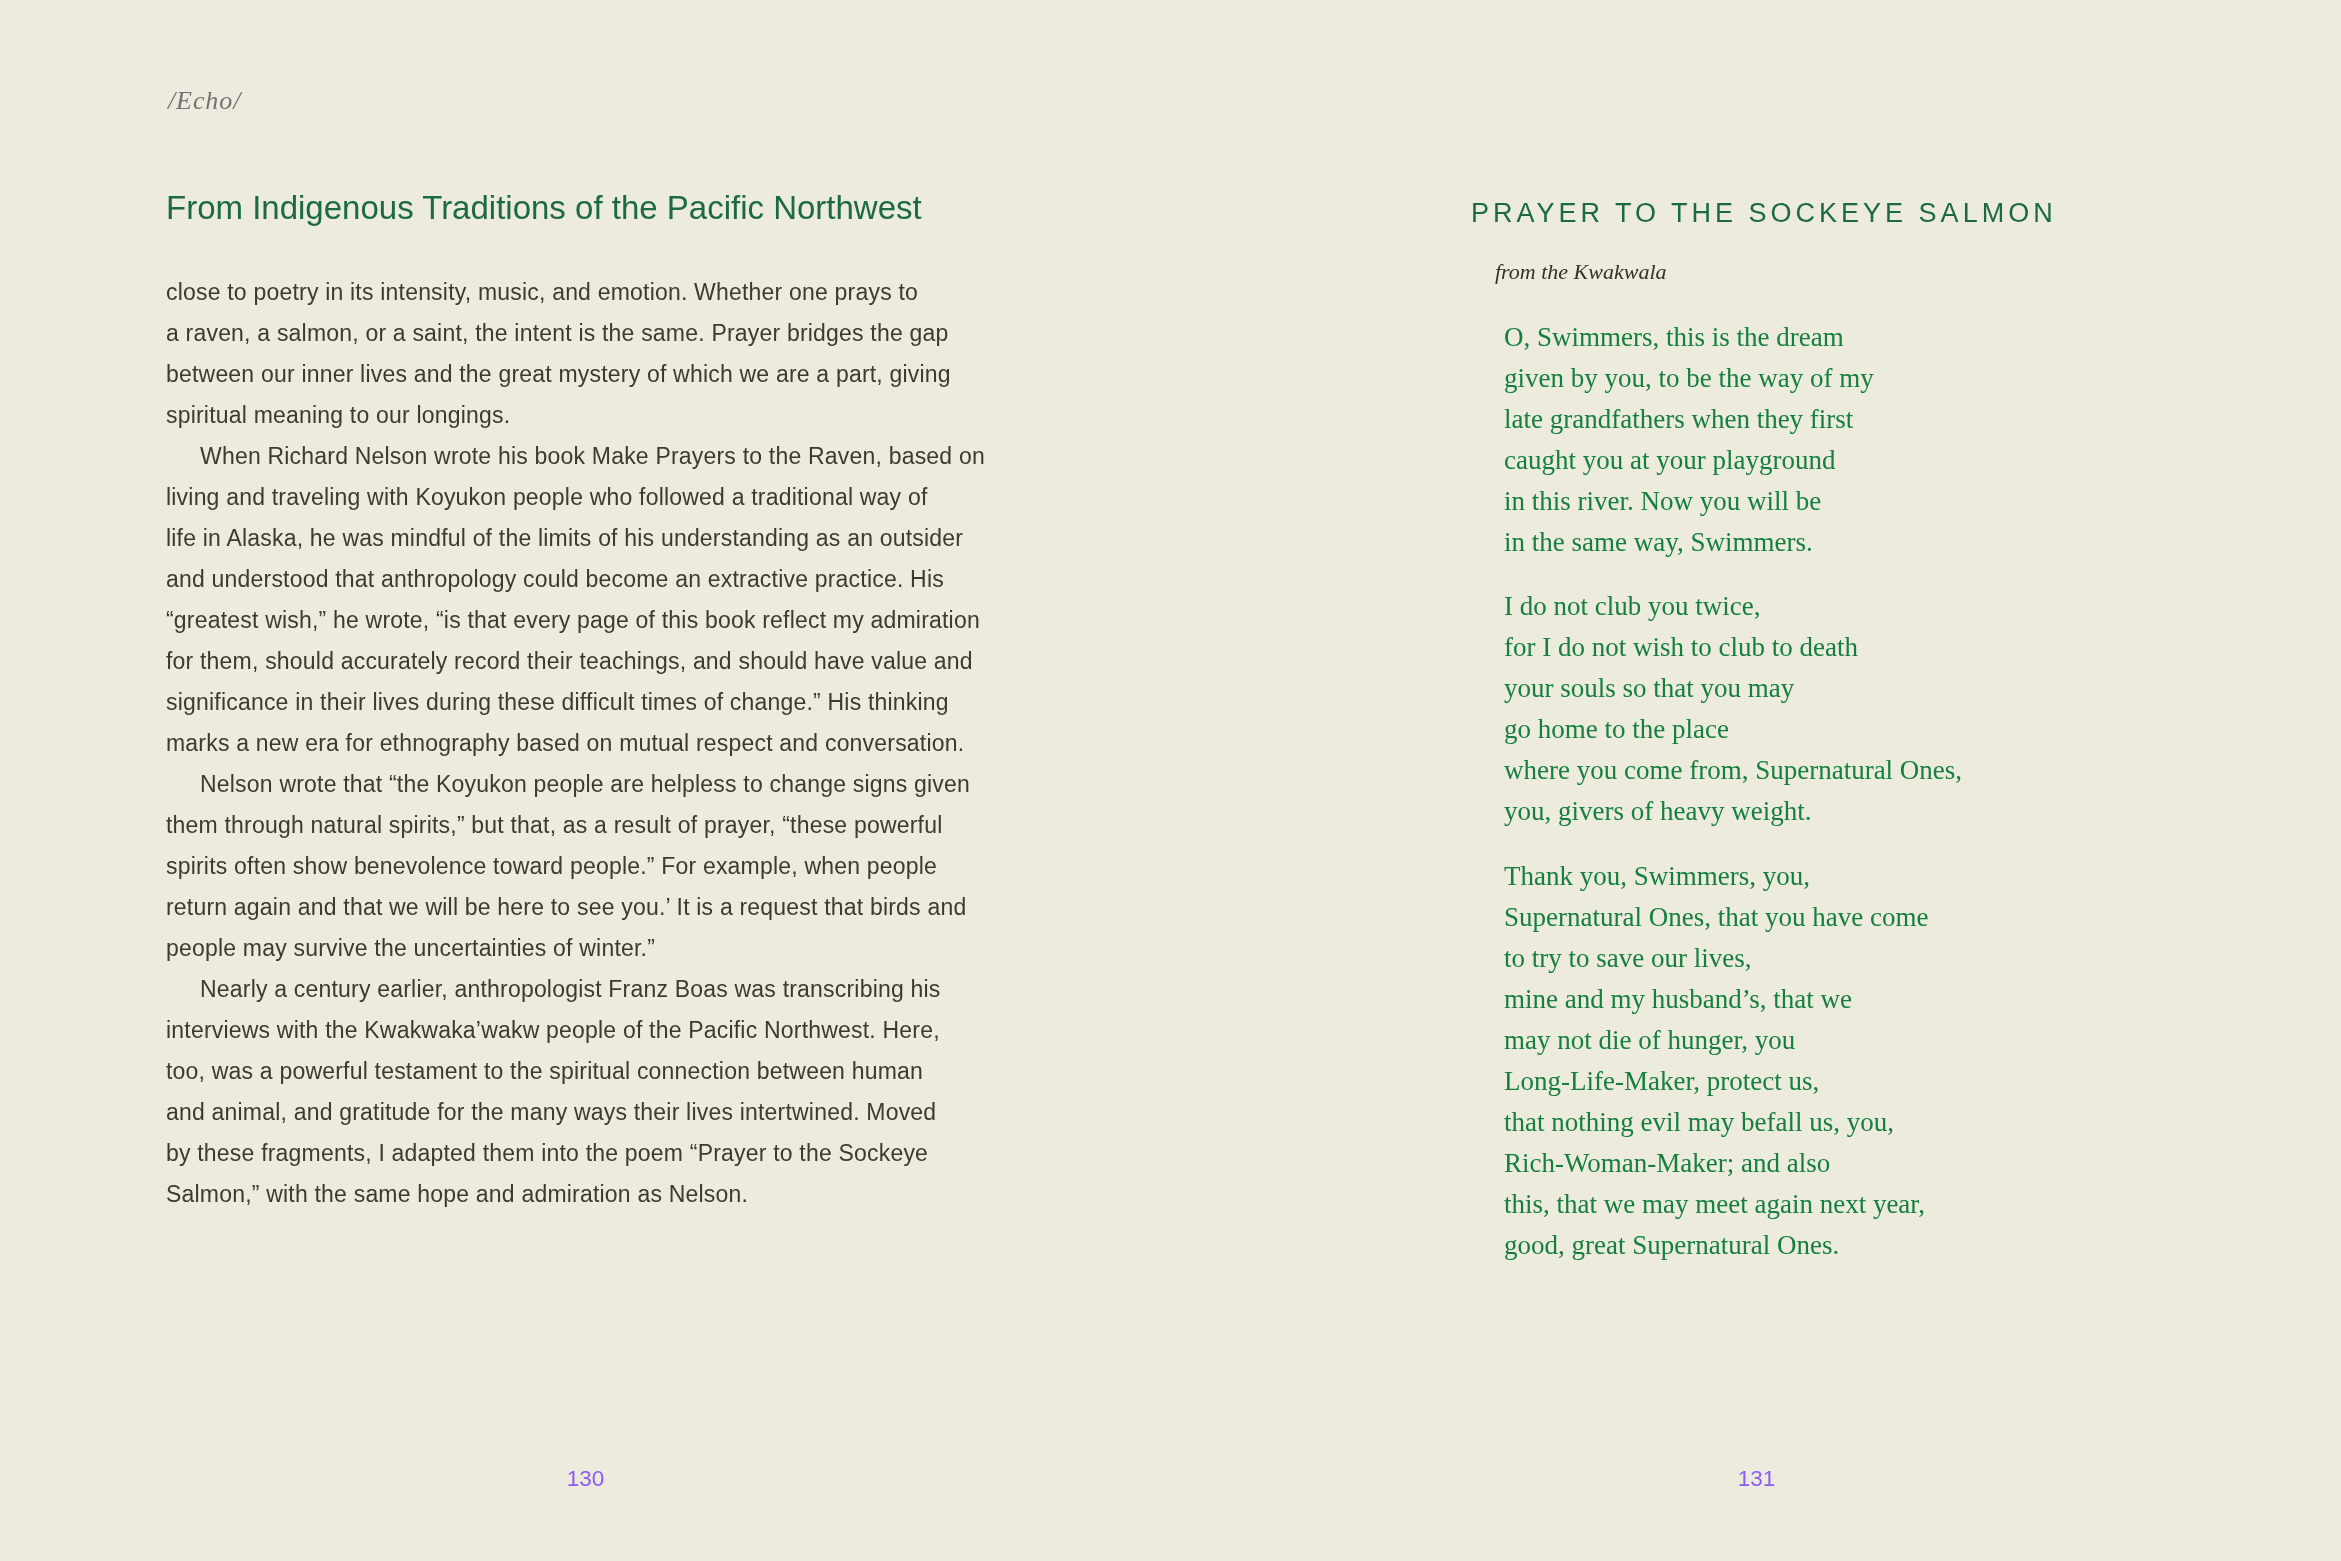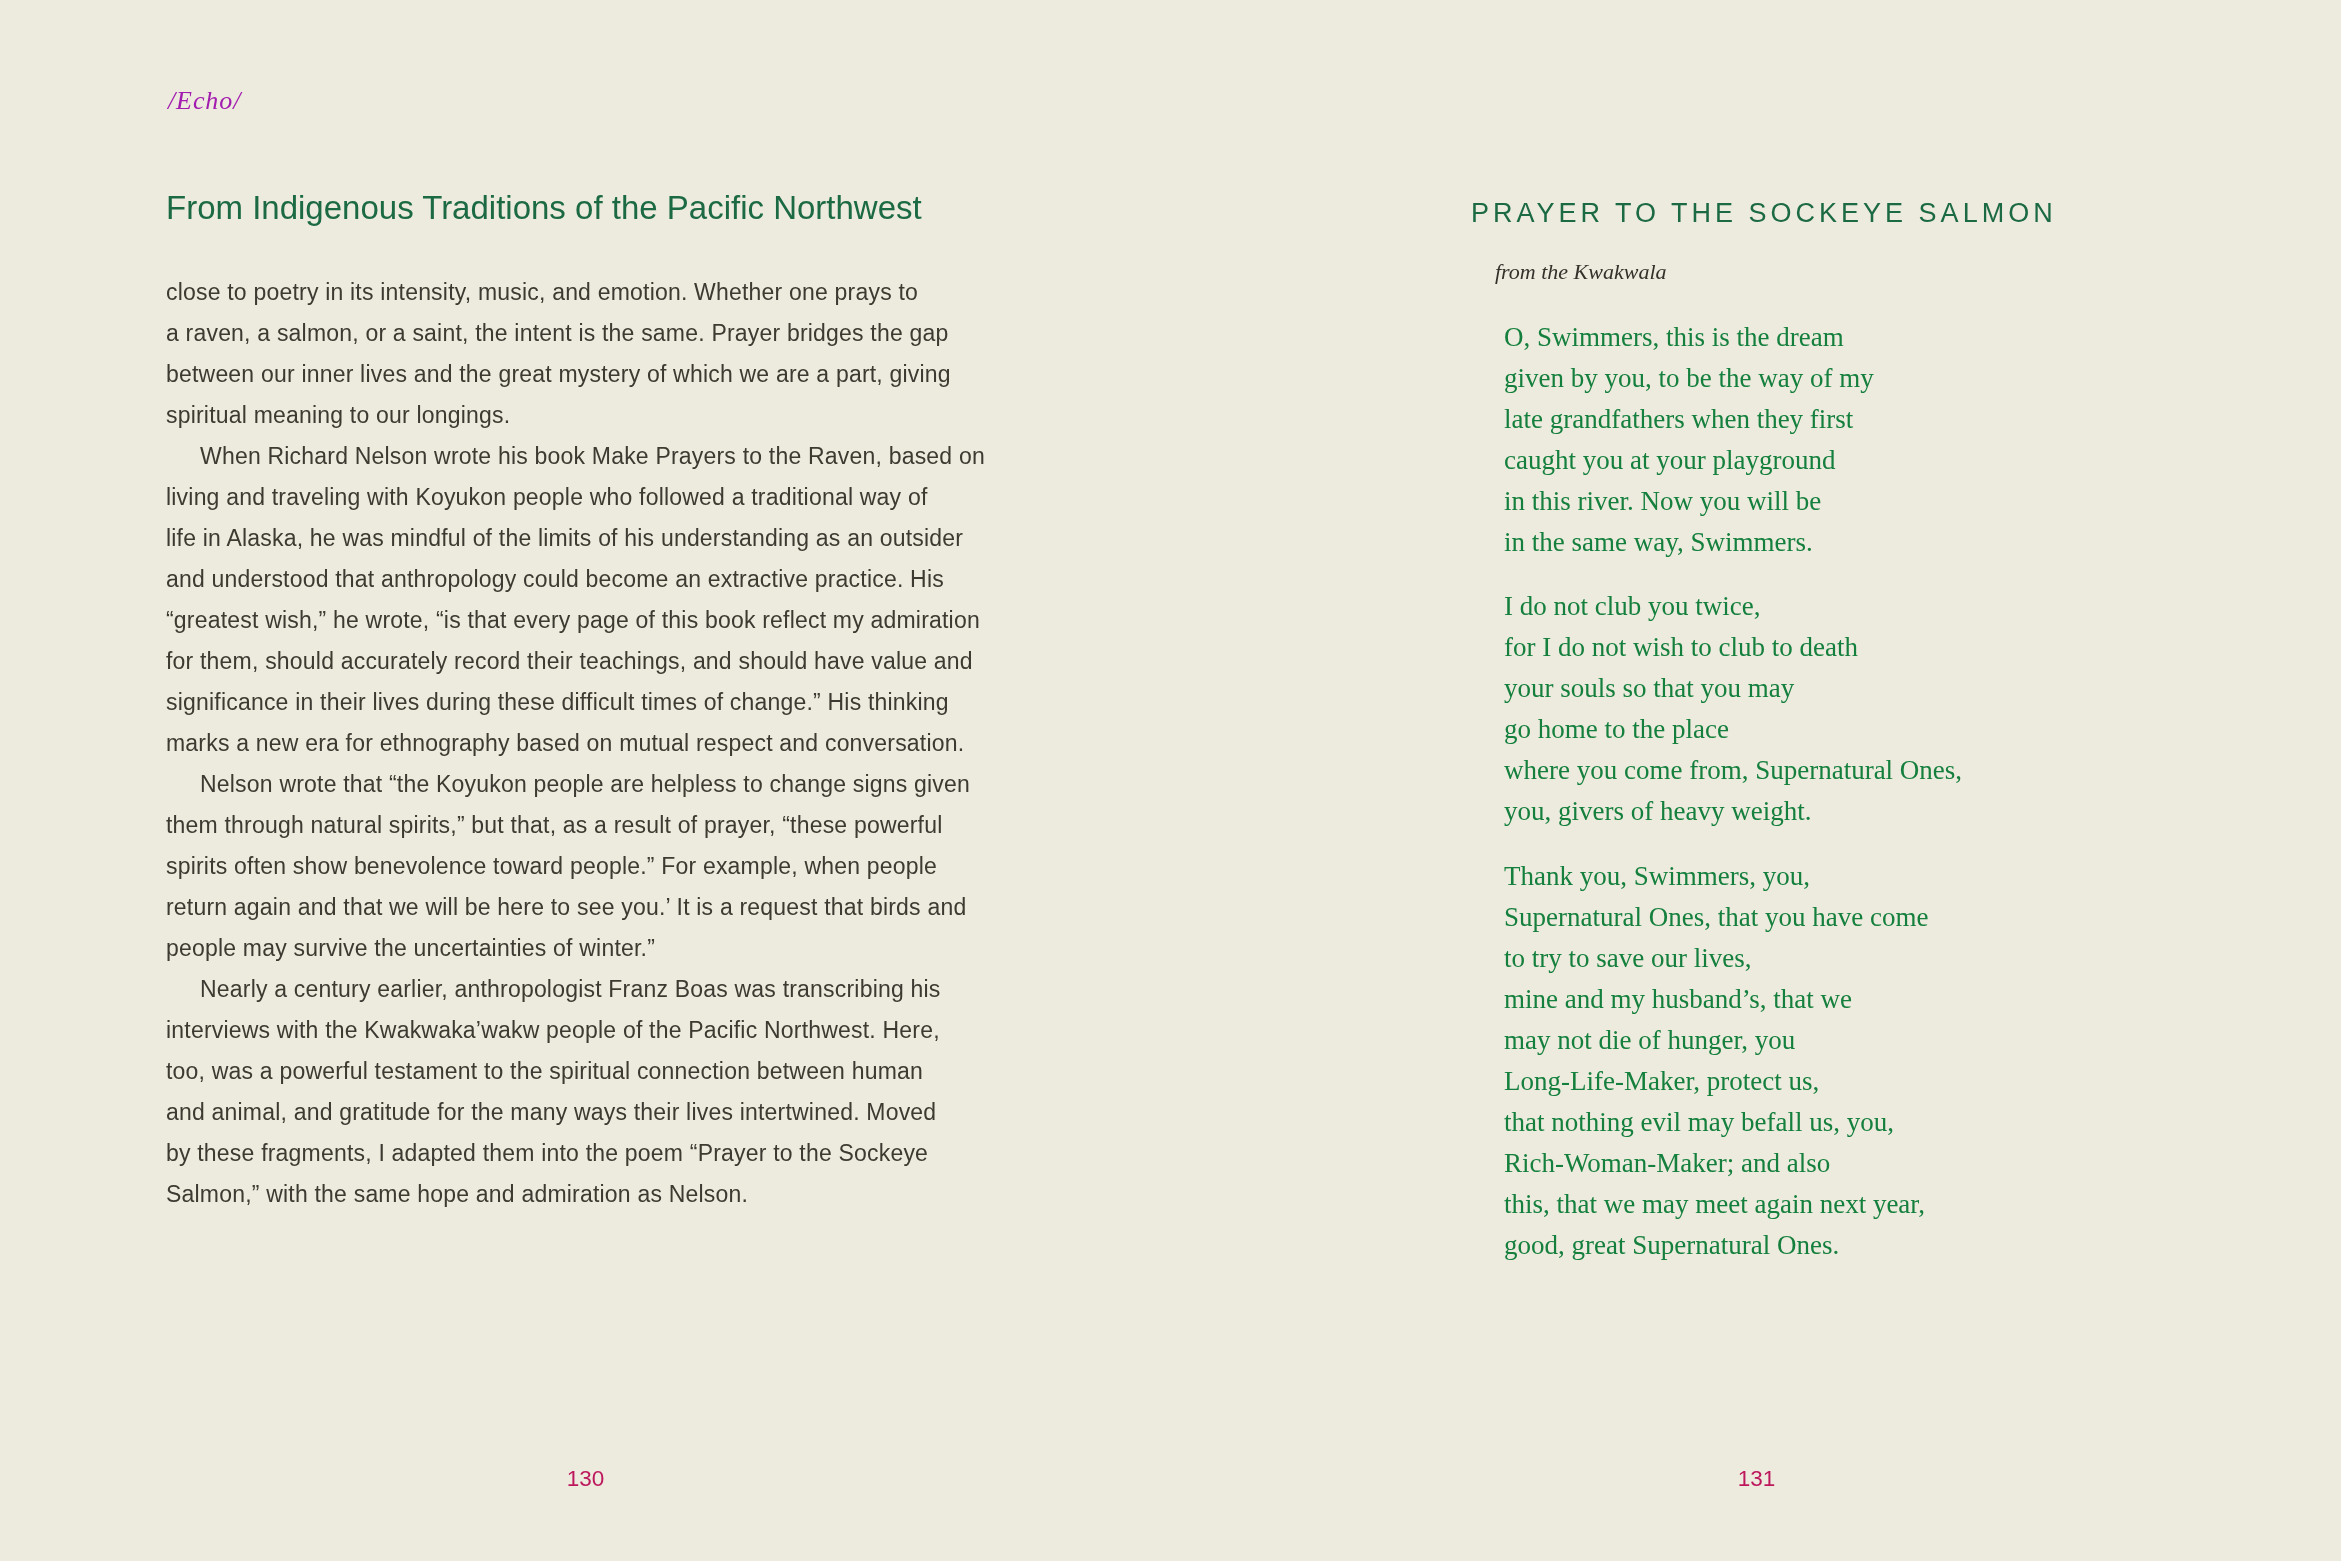--- a/index.html
+++ b/index.html
@@ -10,21 +10,21 @@
     background: #edeade;
     overflow: hidden;
     font-family: "Liberation Sans", sans-serif;
   }
   .running-head {
     position: absolute;
     left: 168px; top: 86px;
     font-family: "Liberation Serif", serif;
     font-style: italic;
     font-size: 26px;
-    color: #a21caf;
+    color: #737373;
     letter-spacing: 0.9px;
   }
   .left-title {
     position: absolute;
     left: 166px; top: 189px;
     font-family: "Liberation Sans", sans-serif;
     font-size: 33px;
     font-weight: 400;
     color: #1b6a43;
   }
@@ -70,21 +70,21 @@
   .stanza { margin-bottom: 23.4px; }
   .poem-line { white-space: nowrap; }
   .page-number {
     position: absolute;
     top: 1466px;
     width: 1171px;
     text-align: center;
     font-family: "Liberation Sans", sans-serif;
     font-size: 22.5px;
     font-weight: 300;
-    color: #be185d;
+    color: #8b5cf6;
   }
   .page-number.pn-left { left: 0; }
   .page-number.pn-right { left: 1171px; }
 </style>
 </head>
 <body>
 
 <div class="spread">
 
   <div class="running-head">/Echo/</div>

